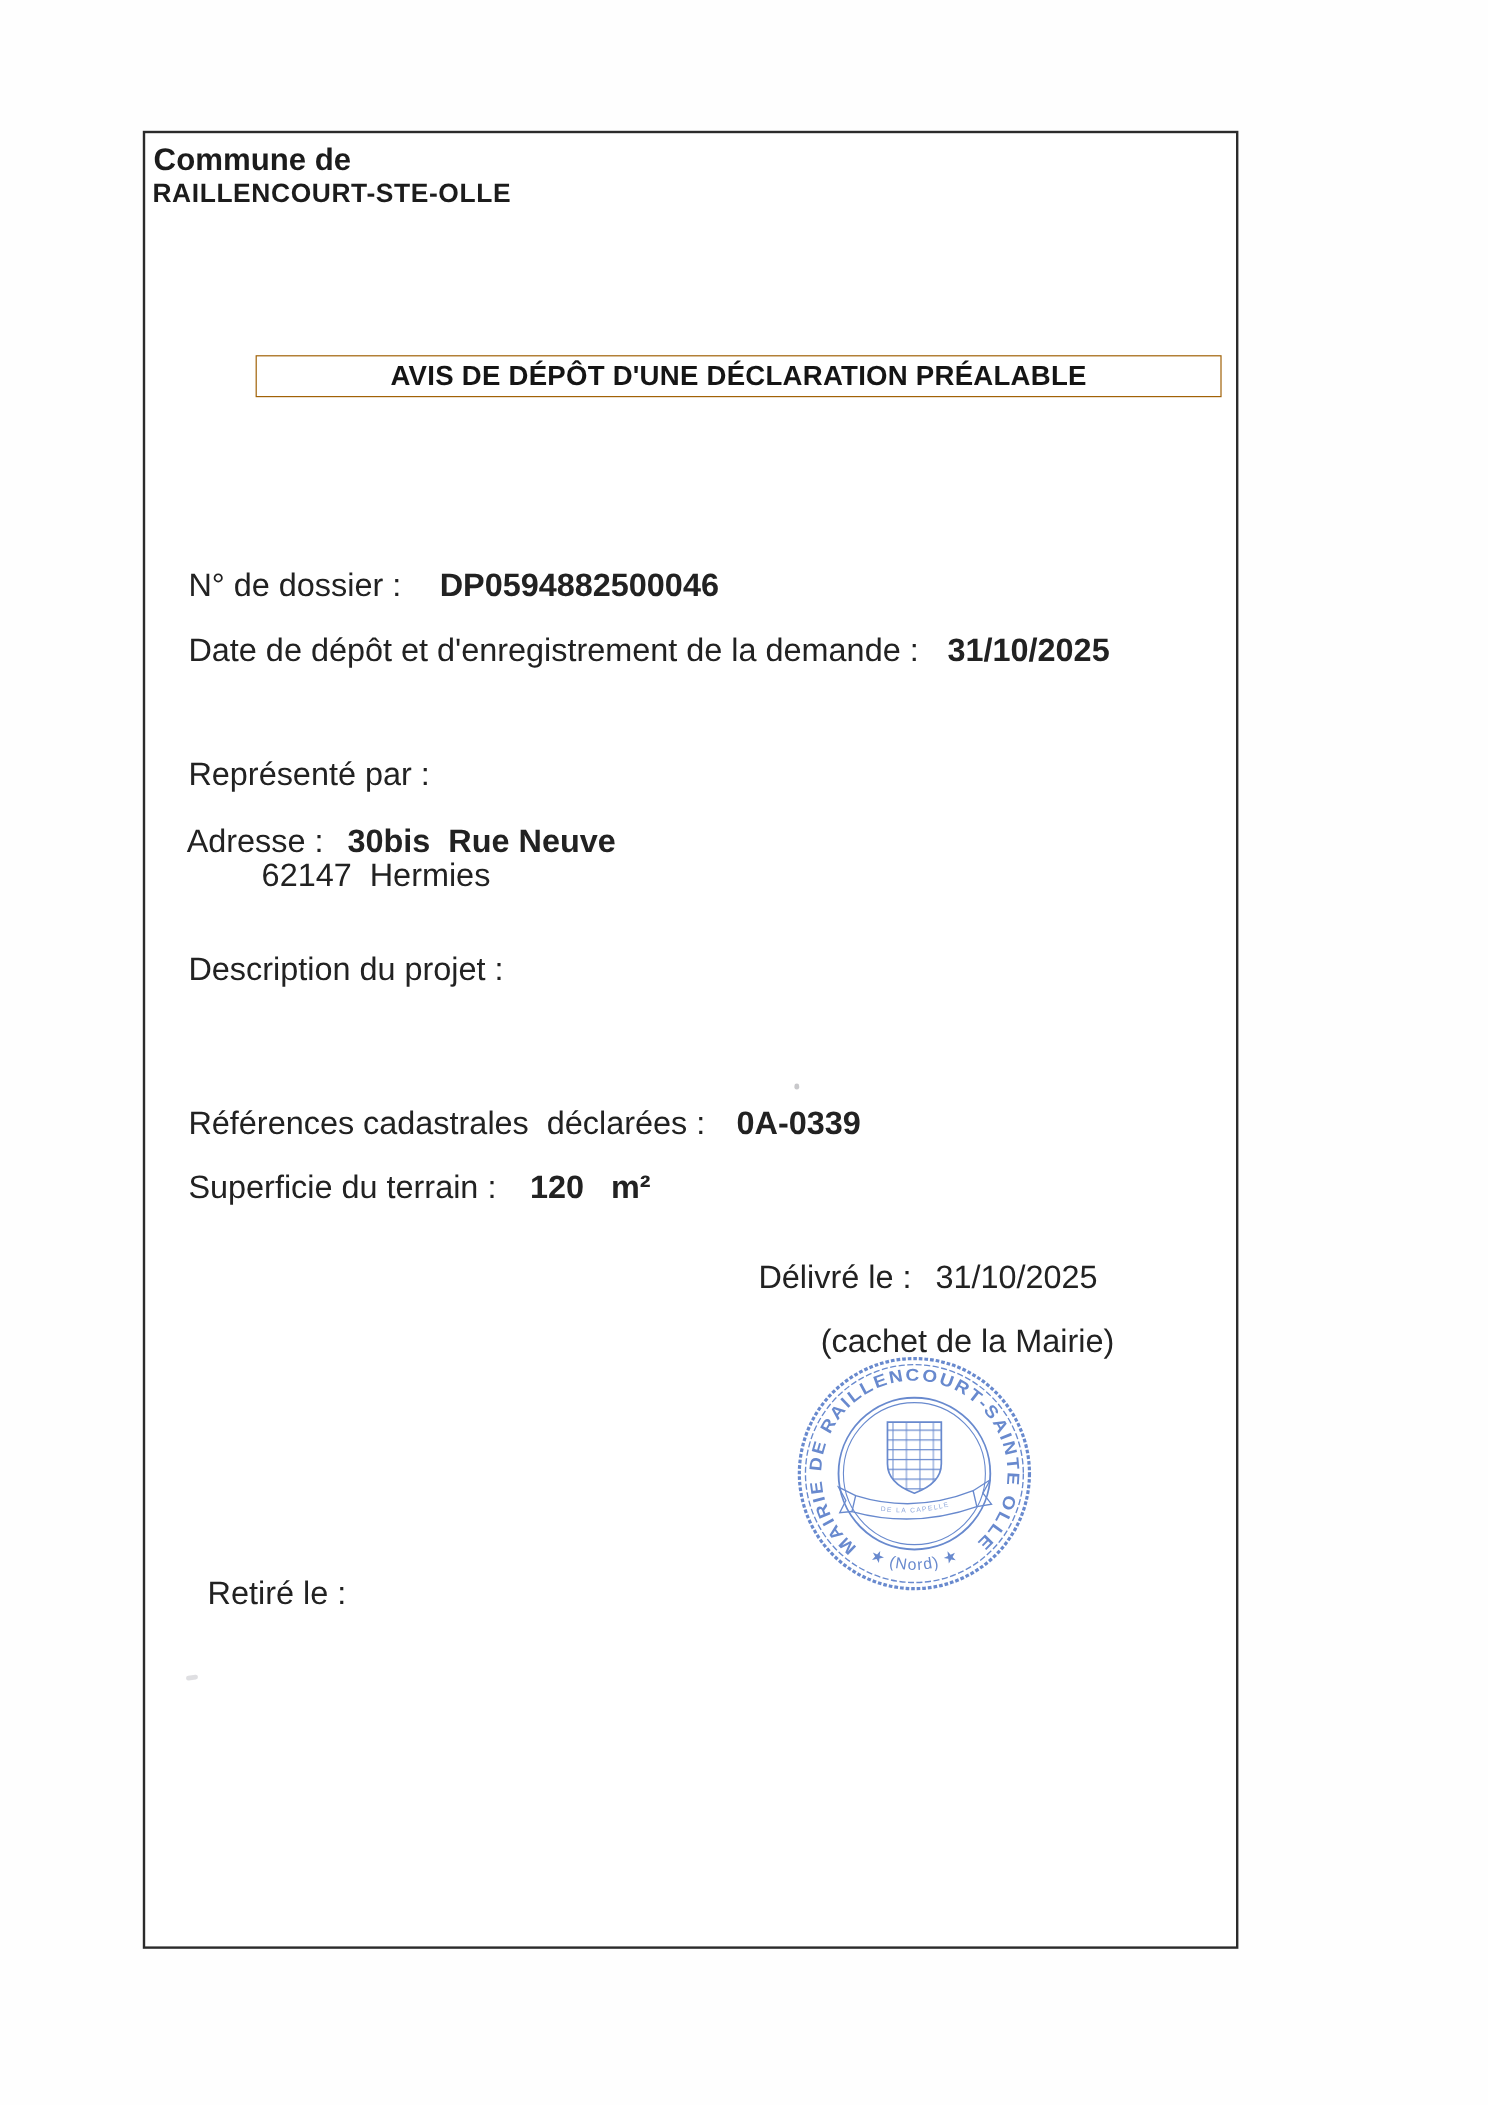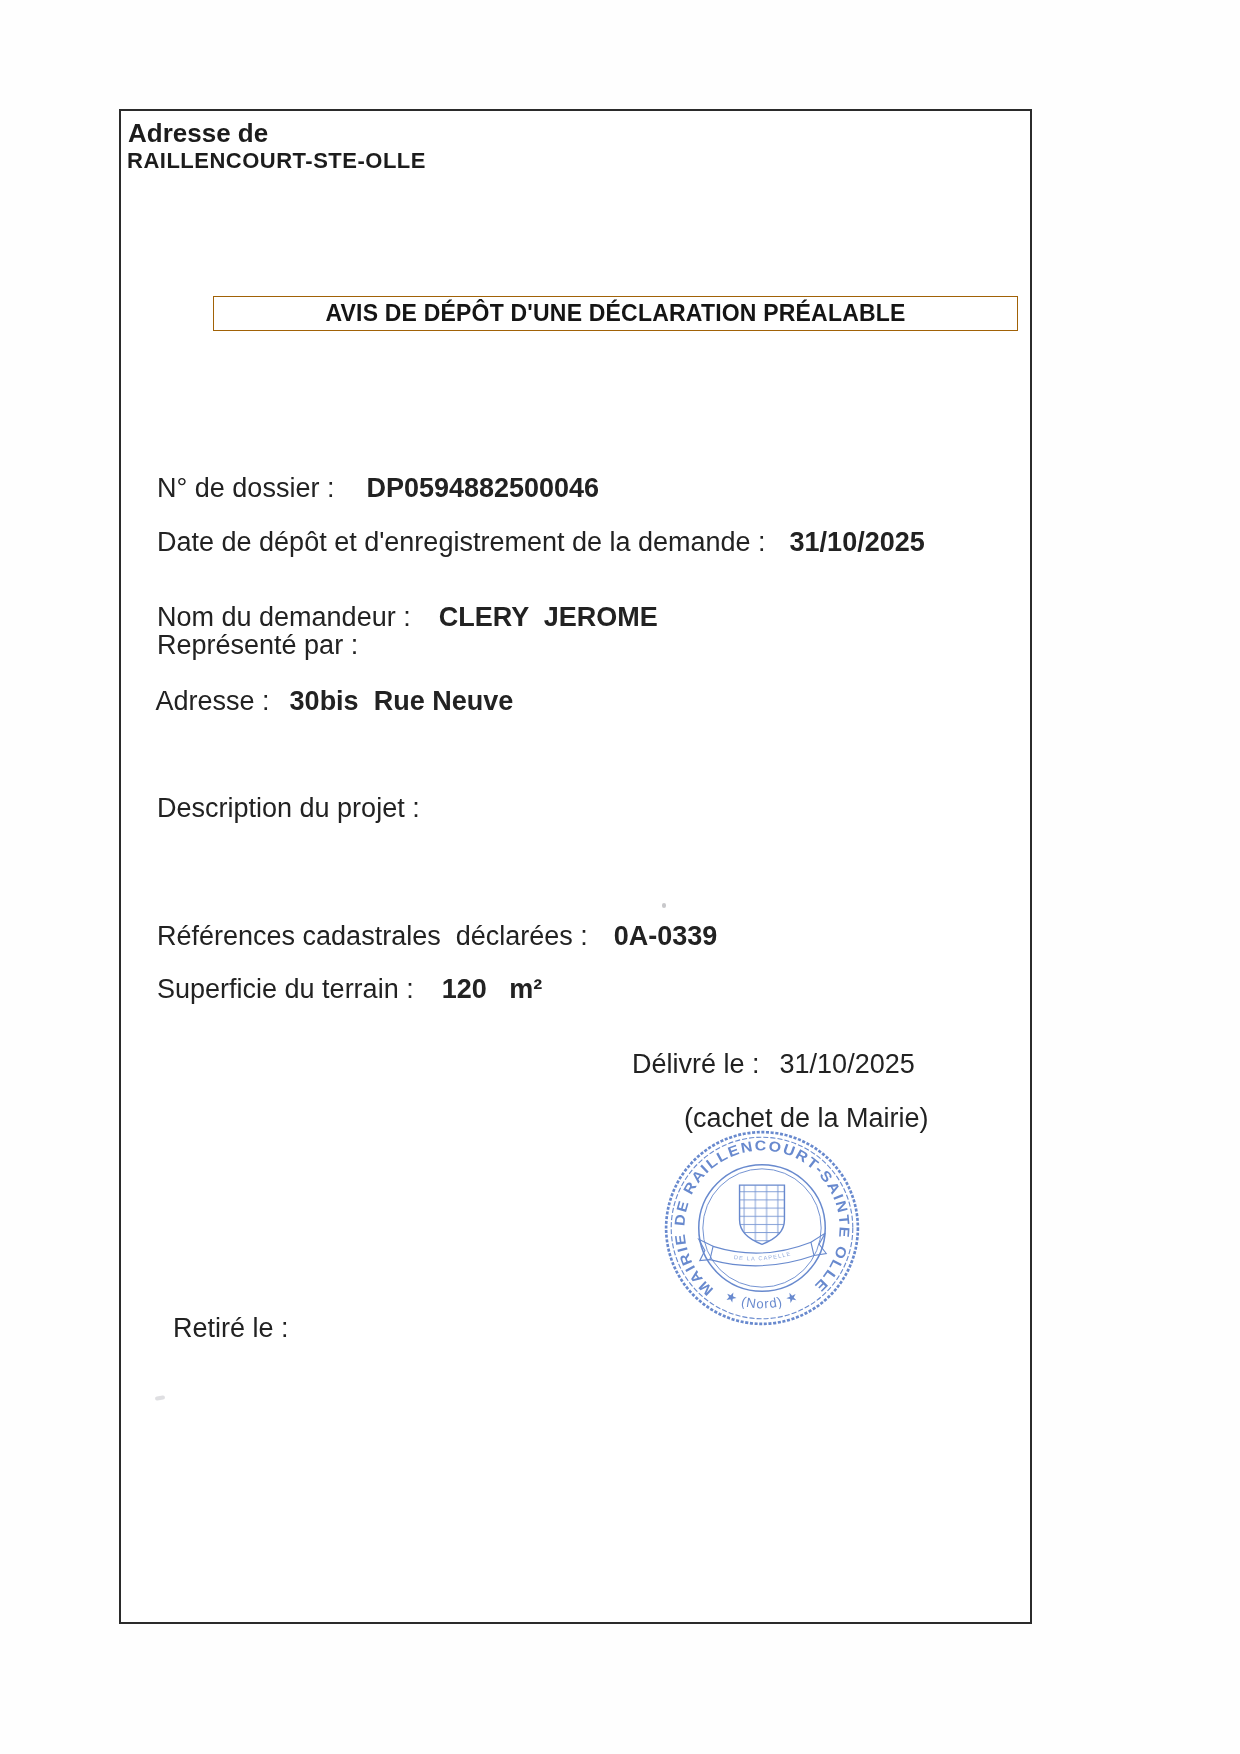--- a/index.html
+++ b/index.html
@@ -36,45 +36,45 @@
     position:absolute;left:155px;top:1396px;width:10px;height:4px;
     background:#c9c9cf;opacity:0.6;border-radius:2px;transform:rotate(-8deg);
   }
 </style>
 </head>
 <body>
 
 <div class="page">
   <div class="frame"></div>
 
-  <div class="abs commune1" style="left:128px;top:118px;">Adresse de</div>
+  <div class="abs commune1" style="left:128px;top:118px;">Commune de</div>
   <div class="abs commune2" style="left:127px;top:148px;">RAILLENCOURT-STE-OLLE</div>
 
   <div class="titlebox">
     <span>AVIS DE DÉPÔT D'UNE DÉCLARATION PRÉALABLE</span>
   </div>
 
   <div class="abs line" style="left:127px;top:440px;">
     <span>N° de dossier :</span><span class="b val" style="margin-left:32px;">DP0594882500046</span>
   </div>
 
   <div class="abs line" style="left:127px;top:494px;">
     <span>Date de dépôt et d'enregistrement de la demande :</span><span class="b val" style="margin-left:24px;">31/10/2025</span>
   </div>
 
-  <div class="abs line" style="left:127px;top:569px;">
-    <span>Nom du demandeur :</span><span class="b val" style="margin-left:28px;">CLERY  JEROME</span>
-  </div>
 
   <div class="abs line" style="left:127px;top:597px;">
     <span>Représenté par :</span>
   </div>
 
   <div class="abs line" style="left:127px;top:653px;">
     <span>Adresse :</span><span class="val" style="margin-left:20px;font-weight:bold;">30bis  Rue Neuve</span>
+  </div>
+  <div class="abs line" style="left:188px;top:681px;">
+    <span>62147  Hermies</span>
   </div>
 
   <div class="abs line" style="left:127px;top:760px;">
     <span>Description du projet :</span>
   </div>
 
 
   <div class="abs line" style="left:127px;top:888px;">
     <span>Références cadastrales  déclarées :</span><span class="b val" style="margin-left:26px;">0A-0339</span>
   </div>

